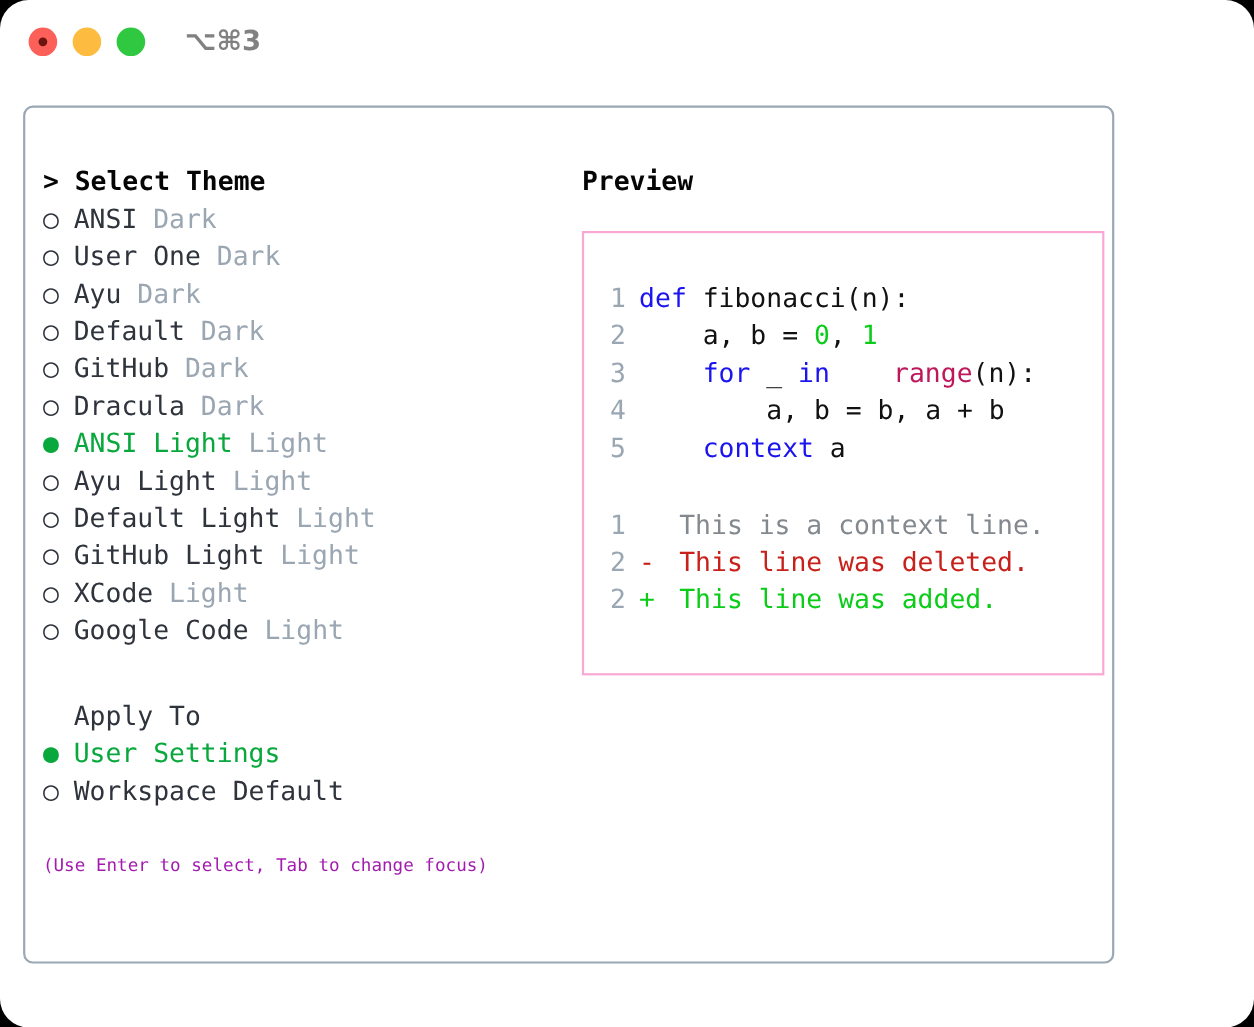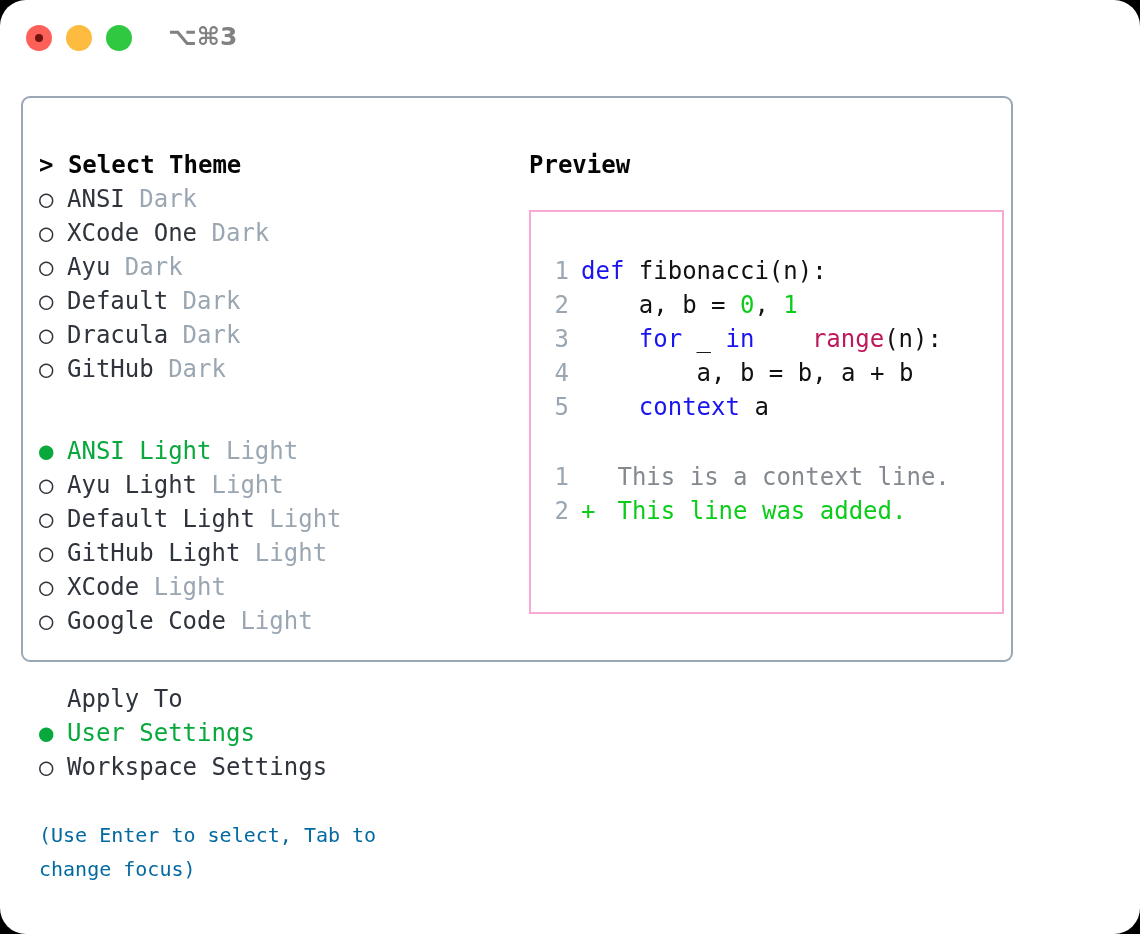--- a/index.html
+++ b/index.html
@@ -56,21 +56,21 @@
     color: #818181;
     letter-spacing: 0px;
     white-space: nowrap;
   }
   
   #main-panel {
     position: absolute;
     left: 21px;
     top: 96px;
     width: 992px;
-    height: 566px;
+    height: 780px;
     border: 2px solid #9aa7b4;
     border-radius: 9px;
     box-sizing: border-box;
     background: #ffffff;
   }
   
   #theme-column {
     position: absolute;
     left: 16px;
     top: 50px;
@@ -80,44 +80,44 @@
     font-family: "DejaVu Sans Mono", monospace;
     font-size: 24px;
     line-height: 34px;
     white-space: pre;
   }
   #select-theme-header {
     font-weight: bold;
     color: #050505;
   }
   .theme-row { color: #2f343c; }
-  .theme-row.selected { color: #08a83c; margin-top: 48px; }
+  .theme-row.selected { color: #08a83c; }
   .bullet {
     display: inline-block;
     width: 28px;
     color: #2f343c;
   }
   .theme-row.selected .bullet { color: #08a83c; }
   .theme-cat {
     color: #9aa6b2;
   }
   .theme-row.selected .theme-cat { color: #9aa6b2; }
   #apply-to-block { margin-top: 44px; }
   #apply-to-label {
     color: #2f343c;
     padding-left: 28px;
   }
   .apply-row { color: #2f343c; }
   .apply-row.selected { color: #08a83c; }
   .apply-row.selected .bullet { color: #08a83c; }
   #hint-text {
     margin-top: 34px;
-    color: #0369a1;
-    font-family: "DejaVu Sans Mono", monospace;
-    font-size: 20px;
+    color: #a21caf;
+    font-family: "DejaVu Sans Mono", monospace;
+    font-size: 16px;
     line-height: 34px;
     width: 410px;
     white-space: normal;
   }
   
   #preview-column {
     position: absolute;
     left: 479px;
     top: 50px;
     width: 490px;
@@ -187,56 +187,57 @@
   </div>
 
   <div id="main-panel">
 
     <div id="theme-column">
 
       <div class="mono-line" id="select-theme-header">&gt; Select Theme</div>
 
       <div id="theme-list">
           <div class="mono-line theme-row"><span class="bullet">○</span><span>ANSI</span><span class="theme-cat"> Dark</span></div>
-          <div class="mono-line theme-row"><span class="bullet">○</span><span>XCode One</span><span class="theme-cat"> Dark</span></div>
+          <div class="mono-line theme-row"><span class="bullet">○</span><span>User One</span><span class="theme-cat"> Dark</span></div>
           <div class="mono-line theme-row"><span class="bullet">○</span><span>Ayu</span><span class="theme-cat"> Dark</span></div>
           <div class="mono-line theme-row"><span class="bullet">○</span><span>Default</span><span class="theme-cat"> Dark</span></div>
+          <div class="mono-line theme-row"><span class="bullet">○</span><span>GitHub</span><span class="theme-cat"> Dark</span></div>
           <div class="mono-line theme-row"><span class="bullet">○</span><span>Dracula</span><span class="theme-cat"> Dark</span></div>
-          <div class="mono-line theme-row"><span class="bullet">○</span><span>GitHub</span><span class="theme-cat"> Dark</span></div>
           <div class="mono-line theme-row selected"><span class="bullet">●</span><span>ANSI Light</span><span class="theme-cat"> Light</span></div>
           <div class="mono-line theme-row"><span class="bullet">○</span><span>Ayu Light</span><span class="theme-cat"> Light</span></div>
           <div class="mono-line theme-row"><span class="bullet">○</span><span>Default Light</span><span class="theme-cat"> Light</span></div>
           <div class="mono-line theme-row"><span class="bullet">○</span><span>GitHub Light</span><span class="theme-cat"> Light</span></div>
           <div class="mono-line theme-row"><span class="bullet">○</span><span>XCode</span><span class="theme-cat"> Light</span></div>
           <div class="mono-line theme-row"><span class="bullet">○</span><span>Google Code</span><span class="theme-cat"> Light</span></div>
         </div>
 
       <div id="apply-to-block">
         <div class="mono-line" id="apply-to-label">Apply To</div>
         <div id="apply-to-list">
             <div class="mono-line apply-row selected"><span class="bullet">●</span><span>User Settings</span></div>
-            <div class="mono-line apply-row"><span class="bullet">○</span><span>Workspace Settings</span></div>
+            <div class="mono-line apply-row"><span class="bullet">○</span><span>Workspace Default</span></div>
           </div>
       </div>
 
       <div id="hint-text">(Use Enter to select, Tab to change focus)</div>
     </div>
 
     <div id="preview-column">
       <div id="preview-header">Preview</div>
 
       <div id="preview-box">
         <div id="code-block">
             <div class="code-line"><span class="lineno">1</span><span class="kw">def</span><span class="plain"> fibonacci(n):</span></div>
             <div class="code-line"><span class="lineno">2</span><span class="plain">    a, b = </span><span class="num">0</span><span class="plain">, </span><span class="num">1</span></div>
             <div class="code-line"><span class="lineno">3</span><span class="plain">    </span><span class="kw">for</span><span class="plain"> _ </span><span class="kw">in</span><span class="plain"> </span><span class="fn">range</span><span class="plain">(n):</span></div>
             <div class="code-line"><span class="lineno">4</span><span class="plain">        a, b = b, a + b</span></div>
             <div class="code-line"><span class="lineno">5</span><span class="plain">    </span><span class="kw">context</span><span class="plain"> a</span></div>
           </div>
         <div id="diff-block">
             <div class="code-line"><span class="lineno">1</span><span class="marker diff-ctx"> </span><span class="diff-ctx"> This is a context line.</span></div>
+            <div class="code-line"><span class="lineno">2</span><span class="marker diff-del">-</span><span class="diff-del"> This line was deleted.</span></div>
             <div class="code-line"><span class="lineno">2</span><span class="marker diff-add">+</span><span class="diff-add"> This line was added.</span></div>
           </div>
       </div>
     </div>
 
   </div>
 </div>
 
 </body></html>

